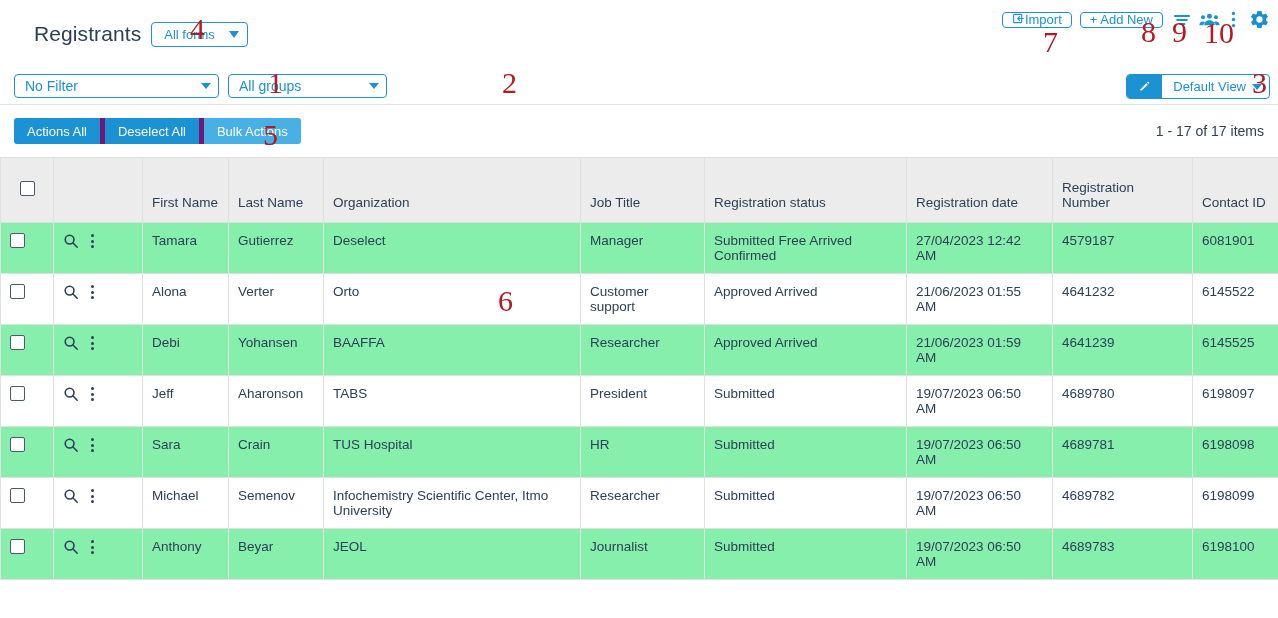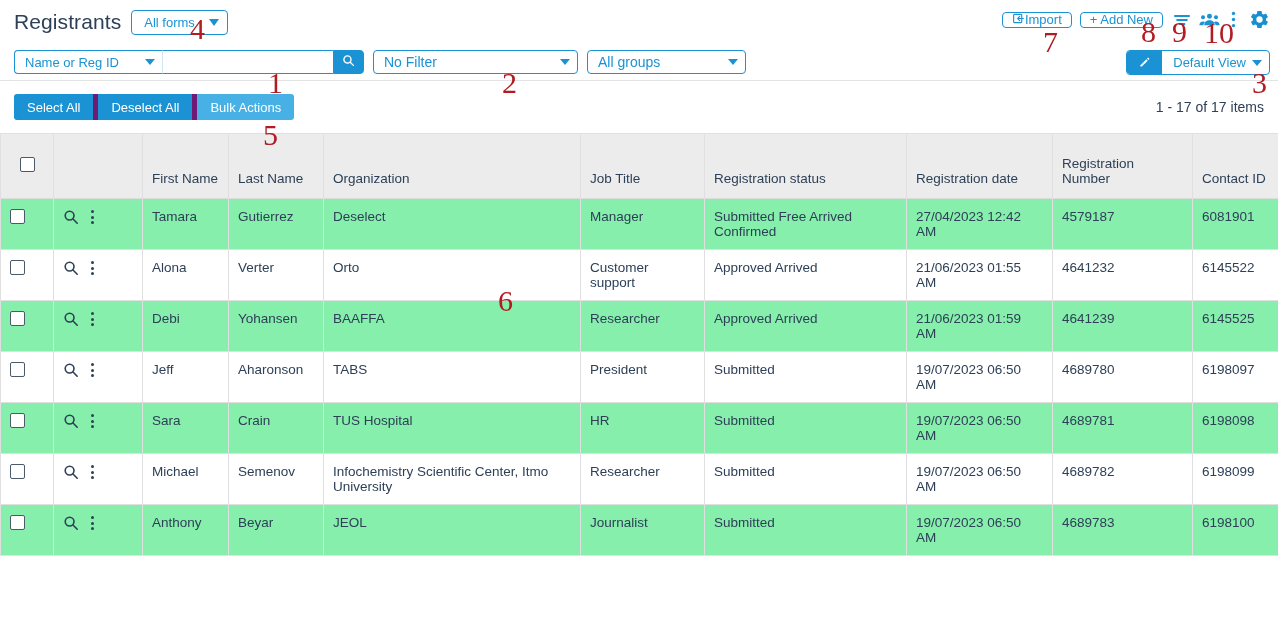--- a/index.html
+++ b/index.html
@@ -21,22 +21,22 @@
     line-height:1;
     font-weight:400;
     z-index:90;
     pointer-events:none;
   }
 
   
   .topbar{
     position:relative;
     height:44px;
-    padding:0 14px;
-    display:flex;align-items:center;
+    padding:12px 14px;
+    display:flex;align-items:center;margin-left:20px;
   }
   .page-title{
     font-size:21px;
     color:#2e4057;
     font-weight:400;
     letter-spacing:.1px;
     margin-right:10px;
   }
   .pill-select{
     display:inline-flex;align-items:center;justify-content:space-between;
@@ -307,35 +307,20 @@
       <span class="icon-btn gear" style="margin-left:2px;">
         <svg width="21" height="21" viewBox="0 0 24 24" fill="#1a8fd0">
           <path d="M19.4 13a7.9 7.9 0 0 0 0-2l2-1.6a.5.5 0 0 0 .1-.6l-1.9-3.3a.5.5 0 0 0-.6-.2l-2.4 1a7.6 7.6 0 0 0-1.7-1l-.4-2.5a.5.5 0 0 0-.5-.4H9.9a.5.5 0 0 0-.5.4L9 5.3a7.6 7.6 0 0 0-1.7 1l-2.4-1a.5.5 0 0 0-.6.2L2.4 8.8a.5.5 0 0 0 .1.6L4.5 11a7.9 7.9 0 0 0 0 2l-2 1.6a.5.5 0 0 0-.1.6l1.9 3.3c.1.2.4.3.6.2l2.4-1c.5.4 1.1.7 1.7 1l.4 2.5c0 .2.2.4.5.4h4.1c.3 0 .5-.2.5-.4l.4-2.5c.6-.3 1.2-.6 1.7-1l2.4 1c.2.1.5 0 .6-.2l1.9-3.3a.5.5 0 0 0-.1-.6L19.4 13zM12 15.6A3.6 3.6 0 1 1 12 8.4a3.6 3.6 0 0 1 0 7.2z"></path>
         </svg>
       </span>
     </div>
   </div>
 
   <div class="filterrow">
 
-    <div class="searchgrp">
-      <div class="sel-left">
-        <span>Name or Reg ID</span>
-        <span class="caret"></span>
-      </div>
-      <input class="search-input" type="text" value="" placeholder="" style="">
-      <div class="search-go">
-        <span>
-          <svg width="13" height="13" viewBox="0 0 16 16" fill="none" stroke="#ffffff" stroke-width="1.7">
-            <circle cx="6.7" cy="6.7" r="4.4"></circle>
-            <path d="M10.1 10.1 L14 14" stroke-linecap="round"></path>
-          </svg>
-        </span>
-      </div>
-    </div>
 
     <div class="sel-box sel-nofilter">
       <span>No Filter</span>
       <span class="caret"></span>
     </div>
 
     <div class="sel-box sel-groups">
       <span>All groups</span>
       <span class="caret"></span>
     </div>
@@ -351,21 +336,21 @@
       </div>
       <div class="vlabel">Default View</div>
       <div class="vcaret">
         <span class="caret" style="margin-left:0;"></span>
       </div>
     </div>
   </div>
 
   <div class="actionsrow">
     <div class="btngroup">
-      <button class="bg-btn">Select All</button>
+      <button class="bg-btn">Actions All</button>
       <button class="bg-btn">Deselect All</button>
       <button class="bg-btn alt">Bulk Actions</button>
     </div>
     <div class="itemcount">1 - 17 of 17 items</div>
   </div>
 
   <div class="tablewrap">
     <table class="grid">
       <colgroup>
         <col class="c0">

